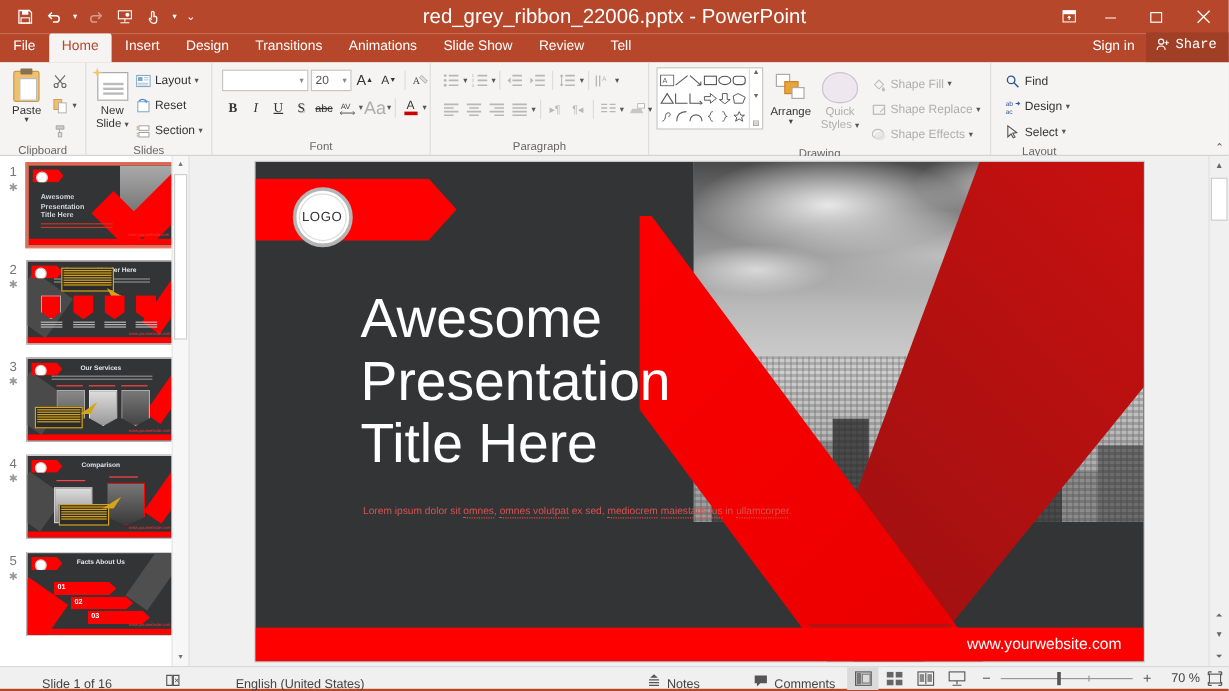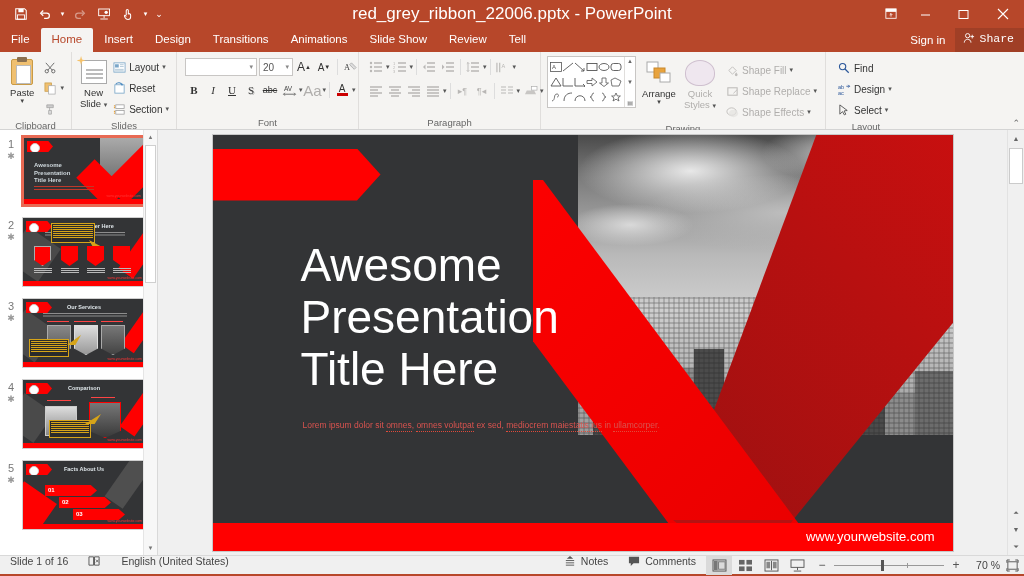--- a/index.html
+++ b/index.html
@@ -233,21 +233,21 @@
   .vs-thumb { position:absolute; left:1px; right:1px; top:18px; height:36px; background:#fff;
     border:1px solid #cbcbcb; }
   .vs-bottom { position:absolute; left:0; right:0; bottom:0; }
 
   
   .status {
     position:absolute; left:0; right:0; bottom:0; height:21px; background:#f0f0f0;
     border-top:1px solid #d9d9d9; display:flex; align-items:center;
     font-size:10.5px; color:#444; border-bottom: 2px solid #b7472a;
   }
-  .st-item { display:flex; align-items:flex-start; gap:5px; padding:0 10px; height:21px; }
+  .st-item { display:flex; align-items:flex-end; gap:5px; padding:0 10px; height:21px;margin-left:25px; }
   .st-right { margin-left:auto; display:flex; align-items:center; }
   .viewbtn { width:26px; height:19px; display:flex; align-items:center; justify-content:center; }
   .viewbtn.active { background:#dadada; }
   .zoomslider { display:flex; align-items:center; gap:0; padding:0 6px; }
   .zbar { width:110px; height:1px; background:#999; position:relative; margin:0 6px; }
   .zhandle { position:absolute; left:47px; top:-5px; width:3px; height:11px; background:#555; }
   .ztick { position:absolute; left:73px; top:-2px; width:1px; height:5px; background:#999; }
   .zpm { font-size:12px; color:#555; width:12px; text-align:center; }
   .zval { font-size:10.5px; color:#444; width:32px; text-align:right; }
   .fitwin { width:24px; display:flex; align-items:center; justify-content:center; }
@@ -943,20 +943,23 @@
             <stop offset="0" stop-color="#d40f0f"></stop>
               <stop offset="1" stop-color="#9c1111"></stop>
           </linearGradient>
         </defs>
         <path d="M300 0 L560 0 L560 60 L260 430 L140 430 Z" fill="url(#rg2)"></path>
         <path d="M-120 90 L10 90 L330 520 L200 520 Z" fill="url(#rg1)"></path>
         <path d="M140 430 L260 430 L215 492 Z" fill="#b51212"></path>
       </svg>
 
       <div class="slide-logo"></div>
+      <div class="slide-logo-circ">
+        <span>LOGO</span>
+      </div>
 
       <div class="slide-title">
         <div>Awesome</div>
         <div>Presentation</div>
         <div>Title Here</div>
       </div>
 
       <div class="slide-sub">
         <span>Lorem ipsum dolor sit </span><span class="sp">omnes</span><span>, </span><span class="sp">omnes volutpat</span><span> ex sed, </span><span class="sp">mediocrem</span><span> </span><span class="sp">maiestatis ius</span><span> in </span><span class="sp">ullamcorper</span><span>.</span>
       </div>

